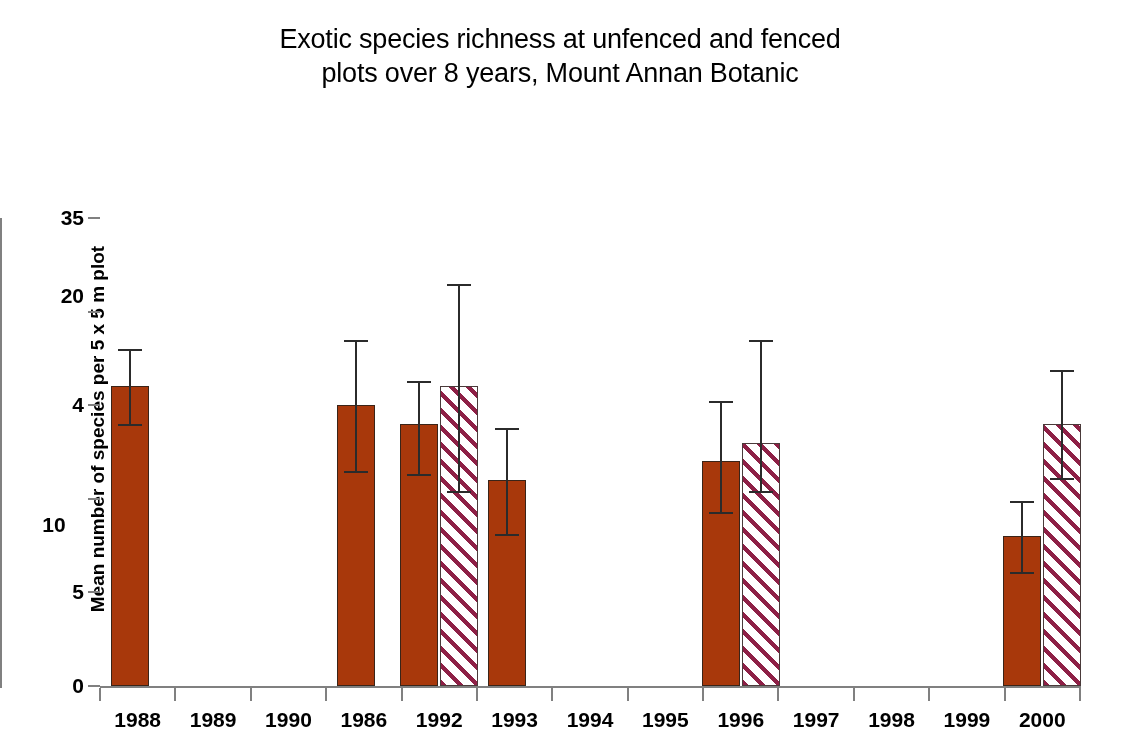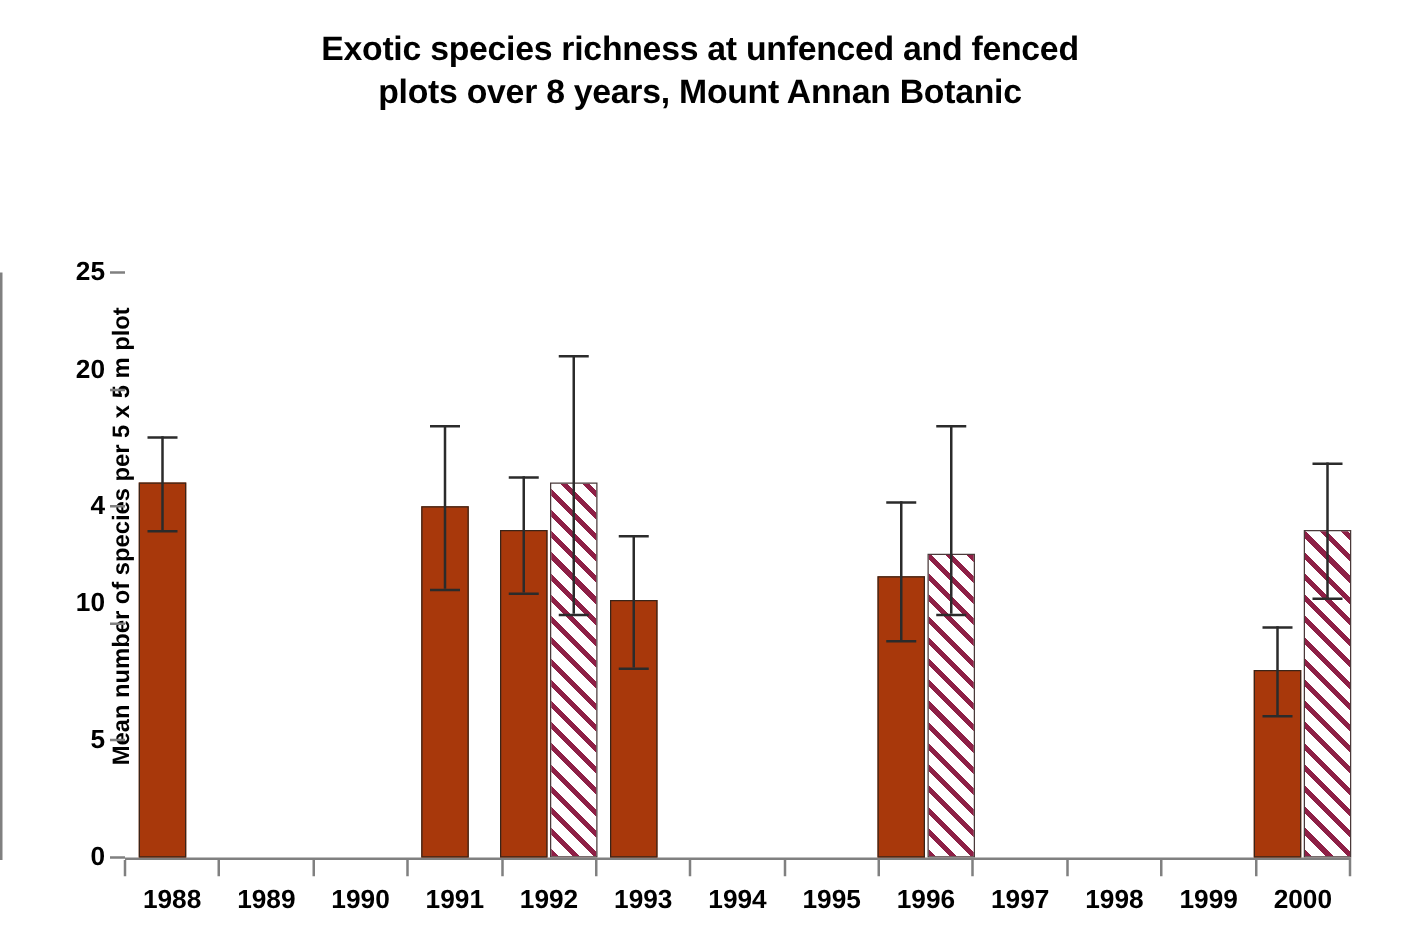--- a/index.html
+++ b/index.html
@@ -23,21 +23,21 @@
   }
 
   
   .chart-title {
     position: absolute;
     left: 110px;
     top: 22px;
     width: 900px;
     text-align: center;
     font-size: 27px;
-    font-weight: bold;
+    font-weight: normal;
     line-height: 34px;
     letter-spacing: -0.2px;
     font-family: "Liberation Sans", sans-serif;
   }
   .chart-title .tline { display: block; }
 
   
   .ylabel {
     position: absolute;
     left: -162px;
@@ -148,45 +148,45 @@
 
   <div class="axis-line-y"></div>
   <div class="axis-line-x"></div>
 
   <div id="dynamic-layer">
       <div class="ytick-mark" style="top: 685px;"></div>
       <div class="ytick-label" style="top: 675px;">0</div>
       <div class="ytick-mark" style="top: 591.4px;"></div>
       <div class="ytick-label" style="top: 581.4px;">5</div>
       <div class="ytick-mark" style="top: 497.8px;"></div>
-      <div class="ytick-label" style="top: 472px;">10</div>
+      <div class="ytick-label" style="top: 514px; text-align: center;">10</div>
       <div class="ytick-mark" style="top: 404.2px;"></div>
       <div class="ytick-label" style="top: 394.2px;">4</div>
       <div class="ytick-mark" style="top: 310.6px;"></div>
       <div class="ytick-label" style="top: 285px;">20</div>
       <div class="ytick-mark" style="top: 217px;"></div>
-      <div class="ytick-label" style="top: 207px;">25</div>
+      <div class="ytick-label" style="top: 207px;">35</div>
       <div class="xtick-mark" style="left: 99px;"></div>
       <div class="xtick-mark" style="left: 174.385px;"></div>
       <div class="xtick-mark" style="left: 249.769px;"></div>
       <div class="xtick-mark" style="left: 325.154px;"></div>
       <div class="xtick-mark" style="left: 400.538px;"></div>
       <div class="xtick-mark" style="left: 475.923px;"></div>
       <div class="xtick-mark" style="left: 551.308px;"></div>
       <div class="xtick-mark" style="left: 626.692px;"></div>
       <div class="xtick-mark" style="left: 702.077px;"></div>
       <div class="xtick-mark" style="left: 777.462px;"></div>
       <div class="xtick-mark" style="left: 852.846px;"></div>
       <div class="xtick-mark" style="left: 928.231px;"></div>
       <div class="xtick-mark" style="left: 1003.62px;"></div>
       <div class="xtick-mark" style="left: 1079px;"></div>
       <div class="xtick-label" style="left: 94.6923px;">1988</div>
       <div class="xtick-label" style="left: 170.077px;">1989</div>
       <div class="xtick-label" style="left: 245.462px;">1990</div>
-      <div class="xtick-label" style="left: 320.846px;">1991</div>
+      <div class="xtick-label" style="left: 320.846px;">1986</div>
       <div class="xtick-label" style="left: 396.231px;">1992</div>
       <div class="xtick-label" style="left: 471.615px;">1993</div>
       <div class="xtick-label" style="left: 547px;">1994</div>
       <div class="xtick-label" style="left: 622.385px;">1995</div>
       <div class="xtick-label" style="left: 697.769px;">1996</div>
       <div class="xtick-label" style="left: 773.154px;">1997</div>
       <div class="xtick-label" style="left: 848.538px;">1998</div>
       <div class="xtick-label" style="left: 923.923px;">1999</div>
       <div class="xtick-label" style="left: 999.308px;">2000</div>
       <div class="bar solid" title="unfenced 1988: 16" style="left: 110.692px; top: 386.48px; width: 38px; height: 299.52px;"></div>

